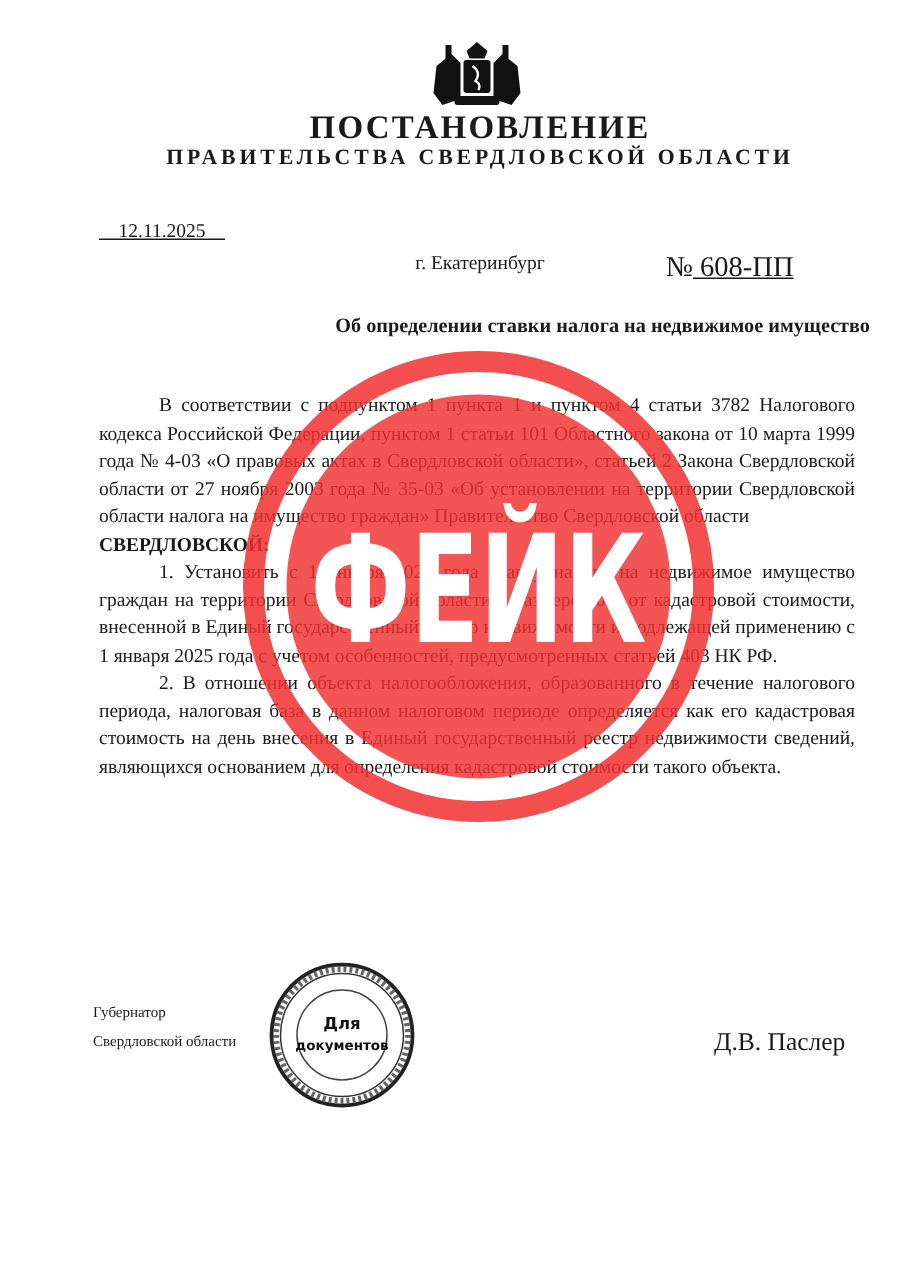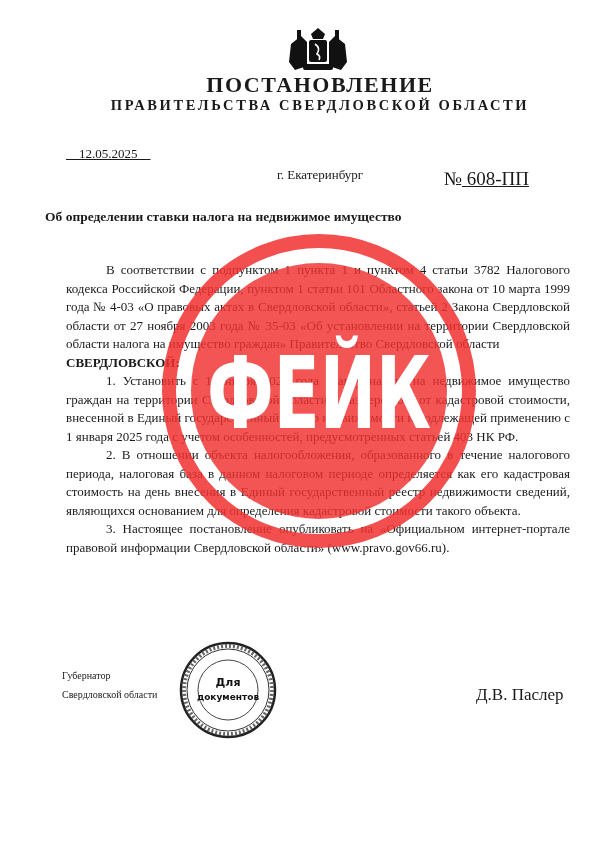--- a/index.html
+++ b/index.html
@@ -15,21 +15,21 @@
   }
   .doc-org {
     position: absolute; left: 0; width: 640px; top: 97px; text-align: center;
     font-weight: bold; font-size: 14.5px; letter-spacing: 2.6px;
   }
   .date { position: absolute; left: 66px; top: 146px; font-size: 13px; text-decoration: underline; white-space: pre; }
   .number { position: absolute; right: 36px; top: 146px; font-size: 19px; white-space: pre; }
   .number .u { text-decoration: underline; }
   .city { position: absolute; left: 0; width: 640px; top: 167px; text-align: center; font-size: 13px; }
   .title {
-    position: absolute; left: 45px; width: 520px; top: 207px; text-align: left;
+    position: absolute; left: 60px; width: 520px; top: 207px; text-align: right;
     font-weight: bold; font-size: 13.5px; line-height: 19px;
   }
   .body {
     position: absolute; left: 66px; width: 504px; top: 261px;
     font-size: 13px; line-height: 18.5px; text-align: justify;
   }
   .body p { margin: 0; text-indent: 40px; }
   .body .resolve { text-indent: 0; font-weight: bold; margin-top: 0; }
   .sig-left { position: absolute; left: 62px; top: 666px; font-size: 10px; line-height: 19px; }
   .sig-right { position: absolute; left: 476px; top: 685px; font-size: 17px; }
@@ -50,36 +50,35 @@
       <rect x="10" y="4" width="4" height="10"></rect>
       <rect x="48" y="4" width="4" height="10"></rect>
       <rect x="16" y="38" width="30" height="6" rx="2"></rect>
     </g>
     <path d="M28 18 Q34 22 30 28 Q34 30 32 34" stroke="#fff" stroke-width="1.6" fill="none"></path>
   </svg>
 
   <div class="doc-type">ПОСТАНОВЛЕНИЕ</div>
   <div class="doc-org">ПРАВИТЕЛЬСТВА СВЕРДЛОВСКОЙ ОБЛАСТИ</div>
 
-  <div class="date">    12.05.2025    </div>
+  <div class="date">    12.11.2025    </div>
   <div class="number">
     <span>№</span><span class="u"> 608-ПП</span>
   </div>
   <div class="city">г. Екатеринбург</div>
 
   <div class="title">
     <div>Об определении ставки налога на недвижимое имущество</div>
   </div>
 
   <div class="body">
     <p>В соответствии с подпунктом 1 пункта 1 и пунктом 4 статьи 3782 Налогового кодекса Российской Федерации, пунктом 1 статьи 101 Областного закона от 10 марта 1999 года № 4-03 «О правовых актах в Свердловской области», статьей 2 Закона Свердловской области от 27 ноября 2003 года № 35-03 «Об установлении на территории Свердловской области налога на имущество граждан» Правительство Свердловской области</p>
     <p class="resolve">СВЕРДЛОВСКОЙ:</p>
     <p>1.      Установить с 1 января 2026 года ставку налога на недвижимое имущество граждан на территории Свердловской области в размере 10% от кадастровой стоимости, внесенной в Единый государственный реестр недвижимости и подлежащей применению с 1 января 2025 года с учетом особенностей, предусмотренных статьей 403 НК РФ.</p>
     <p>2. В отношении объекта налогообложения, образованного в течение налогового периода, налоговая база в данном налоговом периоде определяется как его кадастровая стоимость на день внесения в Единый государственный реестр недвижимости сведений, являющихся основанием для определения кадастровой стоимости такого объекта.</p>
-    <p>3.      Настоящее постановление опубликовать на «Официальном интернет-портале правовой информации Свердловской области» (www.pravo.gov66.ru).</p>
   </div>
 
   <div class="sig-left">
     <div>Губернатор</div>
     <div>Свердловской области</div>
   </div>
   <div class="sig-right">Д.В. Паслер</div>
 
   <svg class="seal" viewBox="0 0 100 100">
     <circle cx="50" cy="50" r="47" fill="#fff" stroke="#222" stroke-width="2.5"></circle>

